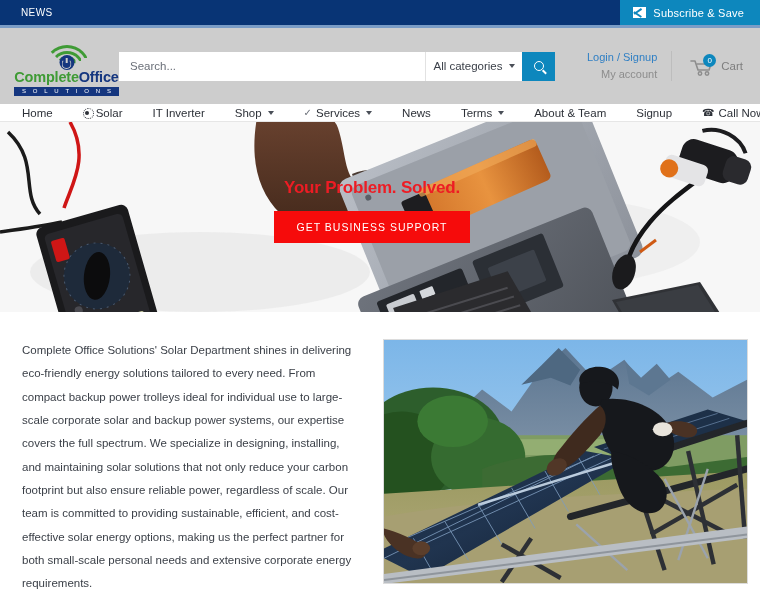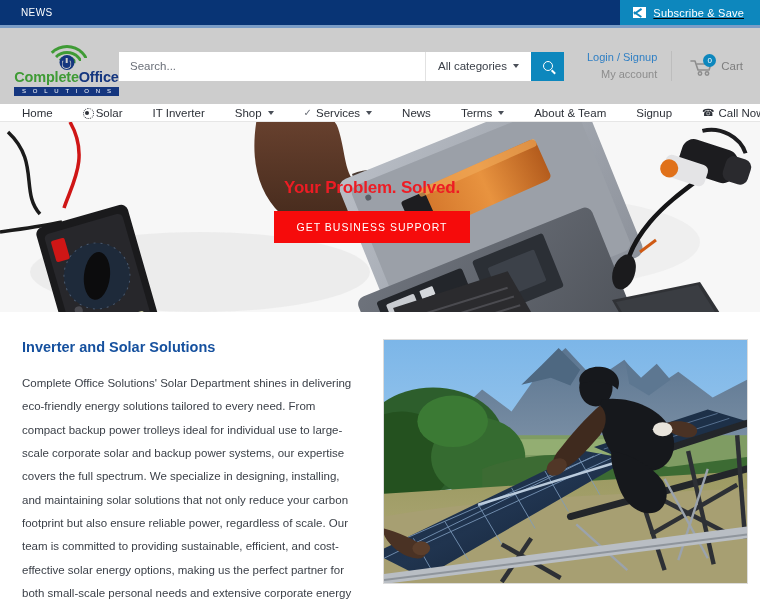--- a/index.html
+++ b/index.html
@@ -27,21 +27,20 @@
     color: #ffffff;
     font-size: 10px;
     letter-spacing: .4px;
     text-decoration: none;
   }
   .subscribe-btn {
     background: #0d87bd;
     display: flex; align-items: center; gap: 7px;
     padding: 0 16px 0 13px;
     cursor: pointer;
-    text-decoration: underline;
   }
   .subscribe-btn .label {
     color: #ffffff; font-size: 11px; letter-spacing: .2px;
   }
   .mail-icon {
     width: 13px; height: 11px;
     background: #ffffff;
     position: relative;
     display: block;
   }
@@ -110,21 +109,21 @@
   .search-input {
     width: 306px; height: 29px;
     border: none; outline: none;
     background: #ffffff;
     font-size: 11.5px; color: #4a4f58;
     padding: 0 11px;
     font-family: "Liberation Sans", sans-serif;
   }
   .search-input::placeholder { color: #6b7079; }
   .cat-select {
-    width: 106px; height: 29px;
+    width: 97px; height: 29px;
     background: #ffffff;
     border: none; border-left: 1px solid #e2e2e2;
     display: flex; align-items: center; justify-content: center; gap: 6px;
     font-size: 11.5px; color: #3b4049; cursor: pointer;
   }
   .caret { width: 0; height: 0; border-left: 3.5px solid transparent; border-right: 3.5px solid transparent; border-top: 4px solid #4a4f58; display: inline-block;}
   .search-btn {
     width: 33px; height: 29px; background: #0d87bd;
     display: flex; align-items: center; justify-content: center;
     border: none; cursor: pointer;
@@ -421,21 +420,20 @@
   </svg>
 
   <div class="hero-overlay">
     <div class="hero-title">Your Problem. Solved.</div>
     <button class="hero-btn">GET BUSINESS SUPPORT</button>
   </div>
 </div>
 
 <div class="content">
   <div class="col-left">
-    <div class="sec-title">Inverter and Solar Solutions</div>
     <div class="sec-body">Complete Office Solutions' Solar Department shines in delivering eco-friendly energy solutions tailored to every need. From compact backup power trolleys ideal for individual use to large-scale corporate solar and backup power systems, our expertise covers the full spectrum. We specialize in designing, installing, and maintaining solar solutions that not only reduce your carbon footprint but also ensure reliable power, regardless of scale. Our team is committed to providing sustainable, efficient, and cost-effective solar energy options, making us the perfect partner for both small-scale personal needs and extensive corporate energy requirements.</div>
 
   </div>
 
   <div class="col-right">
     <svg class="solar-photo" viewBox="0 0 370 245" preserveAspectRatio="none">
       <defs>
         <linearGradient id="sky" x1="0" y1="0" x2="0" y2="1">
           <stop offset="0" stop-color="#7cb6e8"></stop>
             <stop offset="1" stop-color="#b9d9f2"></stop>

